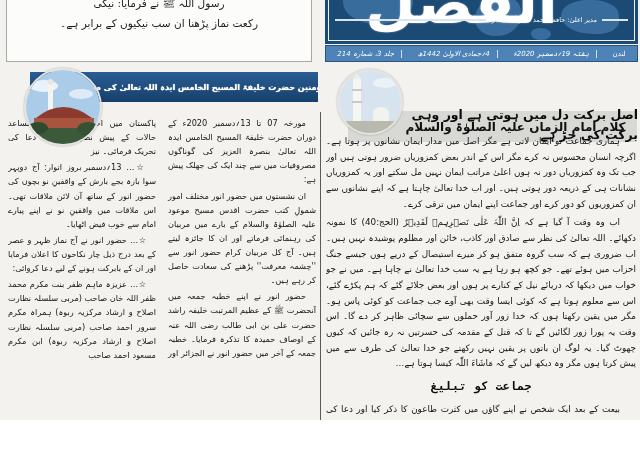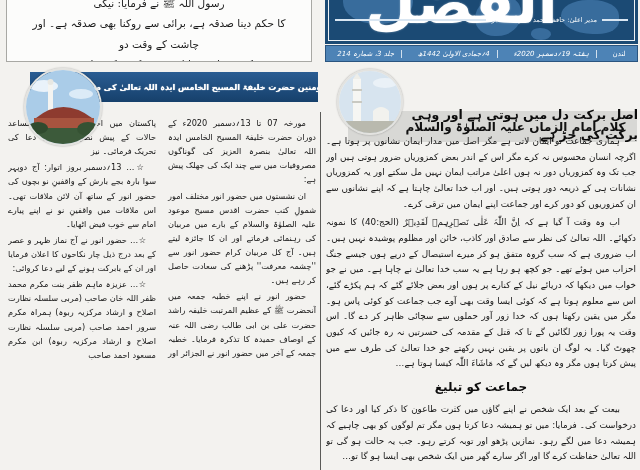--- a/index.html
+++ b/index.html
@@ -1,17 +1,17 @@
 <!DOCTYPE html>
 <html lang="ur"><head>
 <meta charset="utf-8">
 <style>
   html,body{margin:0;padding:0;}
   body{font-family:"DejaVu Sans", sans-serif;}
-  #page{position:relative;width:640px;height:470px;background:#f3f2ef;overflow:hidden;}
+  #page{position:relative;width:640px;height:420px;background:#f3f2ef;overflow:hidden;}
 
   
   .hadith-box{position:absolute;left:6px;top:-10px;width:306px;height:72px;
     background:#fcfcfb;border:1px solid #a8a8a4;padding:2px 10px 0 10px;
     direction:rtl;color:#1c1c1c;overflow:hidden;box-sizing:border-box;}
   .hadith-box .hline{font-size:10.5px;line-height:1.95;text-align:center;margin:0;}
 
   
   .masthead{position:absolute;left:325px;top:-30px;width:313px;height:74px;
     background:#1b4a74;overflow:hidden;}
@@ -62,32 +62,31 @@
   
   .left-body{position:absolute;left:8px;top:116px;width:308px;height:354px;
     overflow:hidden;direction:rtl;column-count:2;column-gap:12px;
     text-align:justify;font-size:8.2px;line-height:1.72;color:#171717;}
   .left-body p{margin:0 0 2px;text-indent:10px;}
   .right-body{position:absolute;left:326px;top:134px;width:310px;height:336px;
     overflow:hidden;direction:rtl;text-align:justify;font-size:8.8px;
     line-height:1.78;color:#141414;}
   .right-body p{margin:0 0 3px;text-indent:16px;}
   .sub-heading{direction:rtl;text-align:center;font-size:12px;font-weight:bold;
-    margin:5px 0 4px;color:#0c0c0c;}
+    margin:5px 0 4px;color:#0c0c0c;font-family:Liberation Mono, monospace;}
 
   .divider-v{position:absolute;left:320px;top:112px;width:1px;height:358px;background:#5a5a57;}
 </style>
 </head>
 <body>
 
 <div id="page">
 
   <div class="hadith-box">
     <p class="hline">رسول اللہ ﷺ نے فرمایا: نیکی</p>
-    <p class="hline">کا حکم دینا صدقہ ہے، برائی سے روکنا بھی صدقہ ہے۔ اور چاشت کے وقت دو</p>
     <p class="hline">رکعت نماز پڑھنا ان سب نیکیوں کے برابر ہے۔</p>
 
   </div>
 
   <div class="masthead">
     <div class="map-blob blob1"></div>
     <div class="map-blob blob2"></div>
     <div class="map-blob blob3"></div>
 
     <div class="map-blob blob5"></div>

